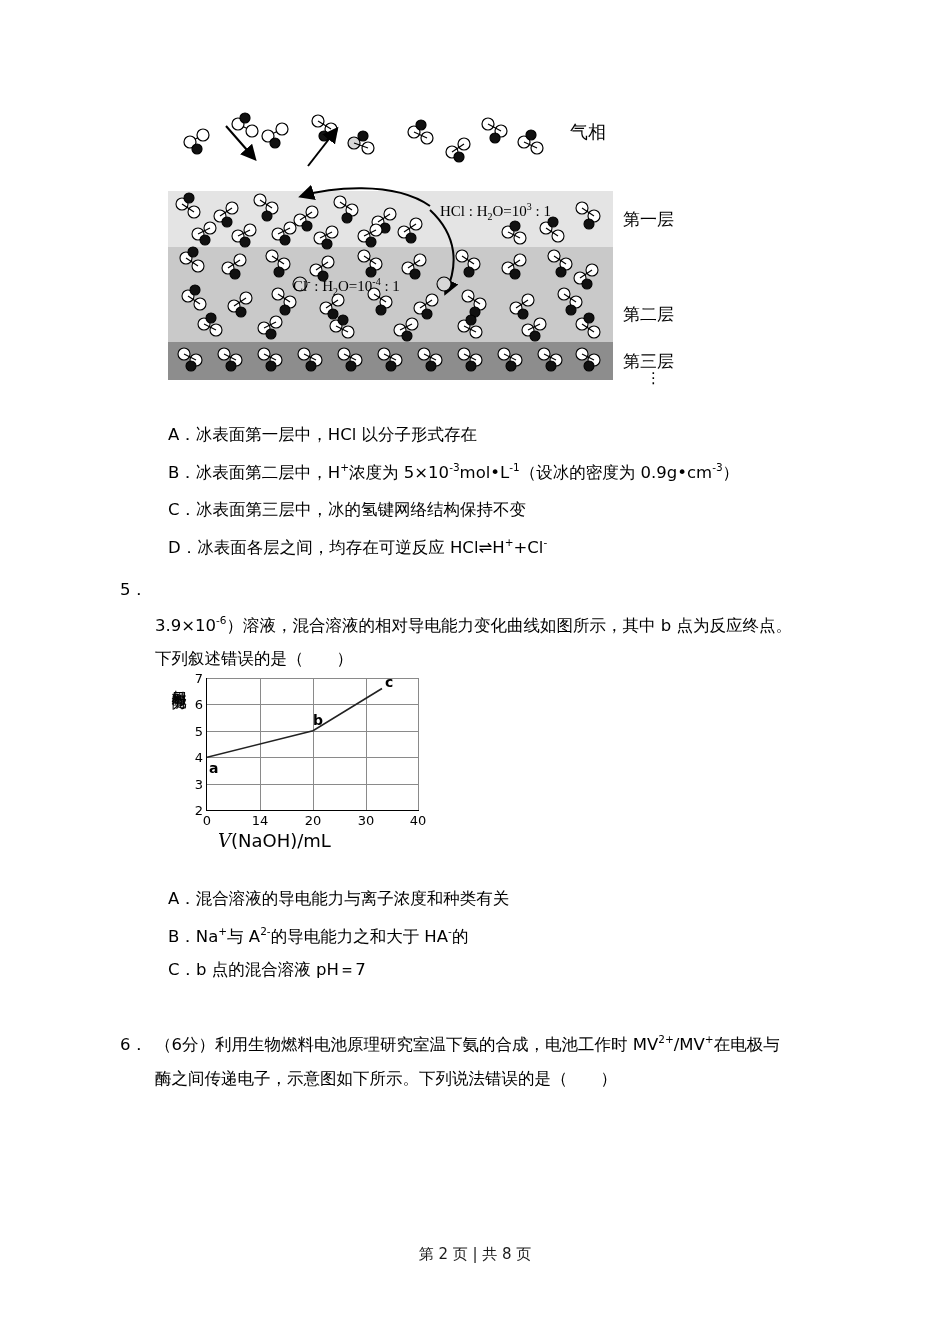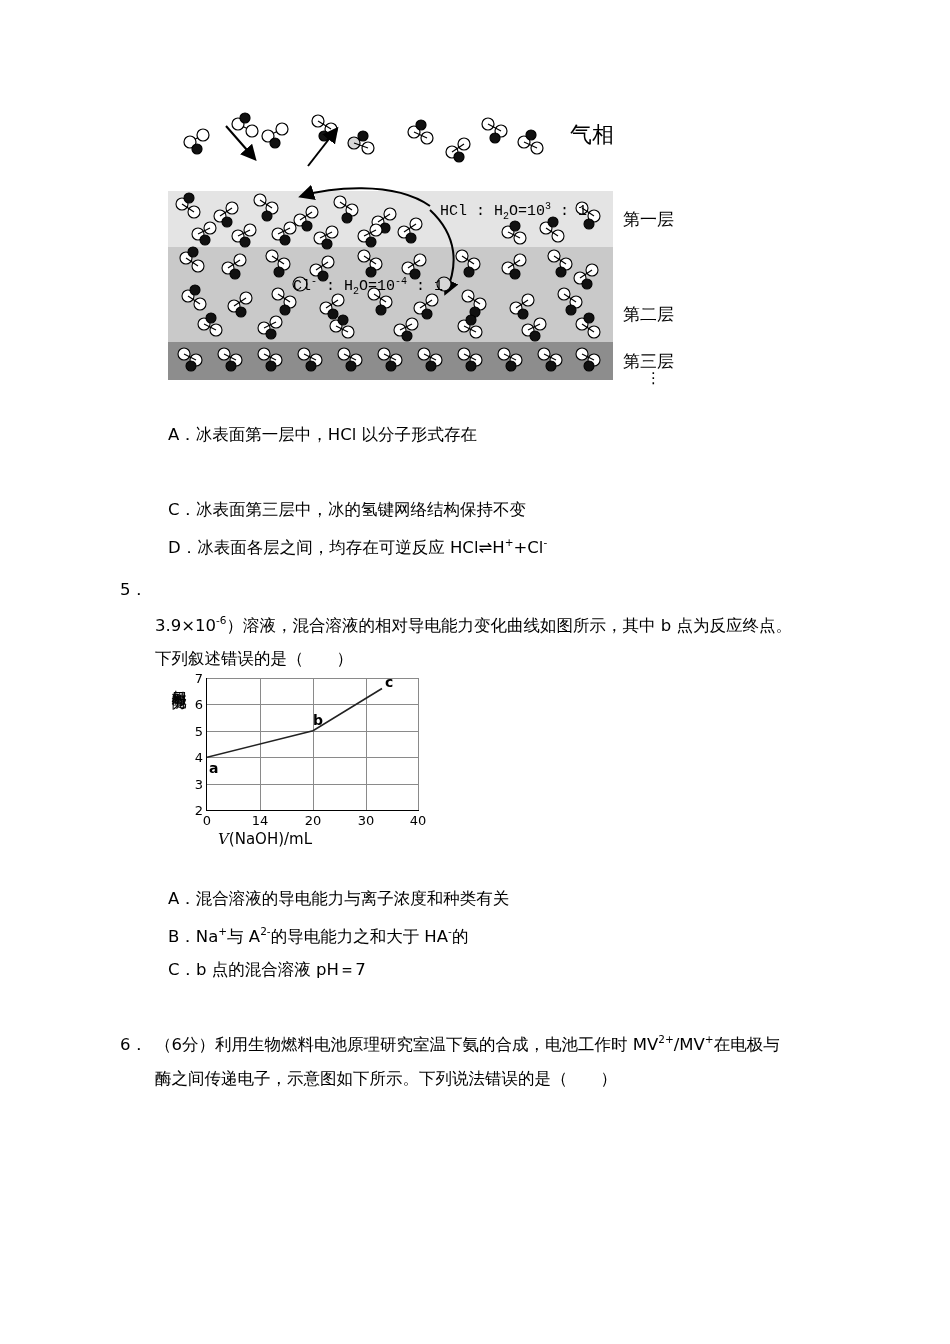--- a/index.html
+++ b/index.html
@@ -27,21 +27,21 @@
     position: absolute;
     left: 168px;
     top: 96px;
     width: 520px;
     height: 300px;
   }
   .fig1 .gasphase-label {
     position: absolute;
     left: 402px;
     top: 24px;
-    font-size: 22px;
+    font-size: 18px;
     font-family: "DejaVu Sans", sans-serif;
   }
   .layer-name {
     position: absolute;
     left: 455px;
     font-size: 17px;
     font-family: "DejaVu Sans", sans-serif;
     white-space: nowrap;
   }
   .ln1 { top: 112px; }
@@ -52,21 +52,21 @@
     left: 478px;
     top: 280px;
     font-size: 15px;
     letter-spacing: 0;
     line-height: 5px;
     font-family: "DejaVu Sans", sans-serif;
   }
   .ratio-label {
     position: absolute;
     font-size: 15px;
-    font-family: Liberation Mono, monospace;
+    font-family: Liberation Serif, serif;
     white-space: nowrap;
   }
   .ratio1 { left: 272px; top: 105px; }
   .ratio2 { left: 125px; top: 180px; }
   .ratio-label sup { font-size: 10px; }
 
   
   .txt {
     position: absolute;
     font-size: 16.5px;
@@ -129,21 +129,21 @@
     top: 100%;
     margin-top: 3px;
     transform: translateX(-50%);
     font-size: 13px;
     font-family: "DejaVu Sans", sans-serif;
   }
   .xaxis-title {
     position: absolute;
     left: 50px;
     top: 158px;
-    font-size: 15px;
+    font-size: 18px;
     font-family: "DejaVu Sans", sans-serif;
   }
   .xaxis-title i { font-family: "DejaVu Serif", serif; }
   .ptlabel {
     position: absolute;
     font-size: 14px;
     font-family: "DejaVu Sans", sans-serif;
     font-weight: 600;
   }
 
@@ -576,20 +576,21 @@
     <div class="ratio-label ratio1">HCl : H<sub style="font-size:10px">2</sub>O=10<sup>3</sup> : 1</div>
     <div class="ratio-label ratio2">Cl<sup>-</sup> : H<sub style="font-size:10px">2</sub>O=10<sup>-4</sup> : 1</div>
 
     <div class="layer-name ln1">第一层</div>
     <div class="layer-name ln2">第二层</div>
     <div class="layer-name ln3">第三层</div>
     <div class="dots">⋮</div>
   </div>
 
   <div class="txt indent-choice" style="top:425px">A．冰表面第一层中，HCl 以分子形式存在</div>
+  <div class="txt indent-choice" style="top:461px">B．冰表面第二层中，H<sup>+</sup>浓度为 5×10<sup>-3</sup>mol•L<sup>-1</sup>（设冰的密度为 0.9g•cm<sup>-3</sup>）</div>
   <div class="txt indent-choice" style="top:536px">D．冰表面各层之间，均存在可逆反应 HCl⇌H<sup>+</sup>+Cl<sup>-</sup></div>
   <div class="txt indent-choice" style="top:500px">C．冰表面第三层中，冰的氢键网络结构保持不变</div>
 
   <div class="txt qnum" style="top:580px">5．</div>
   <div class="txt qbody" style="top:614px">3.9×10<sup>-6</sup>）溶液，混合溶液的相对导电能力变化曲线如图所示，其中 b 点为反应终点。</div>
   <div class="txt qbody" style="top:649px">下列叙述错误的是（　　）</div>
 
   <div class="chartwrap">
     <div class="ylabel">相对导电能力</div>
     <div class="plot">
@@ -630,14 +631,15 @@
   </div>
 
   <div class="txt indent-choice" style="top:889px">A．混合溶液的导电能力与离子浓度和种类有关</div>
   <div class="txt indent-choice" style="top:925px">B．Na<sup>+</sup>与 A<sup>2-</sup>的导电能力之和大于 HA<sup>-</sup>的</div>
   <div class="txt indent-choice" style="top:960px">C．b 点的混合溶液 pH＝7</div>
 
   <div class="txt qnum" style="top:1035px">6．</div>
   <div class="txt qbody" style="top:1033px">（6分）利用生物燃料电池原理研究室温下氨的合成，电池工作时 MV<sup>2+</sup>/MV<sup>+</sup>在电极与</div>
   <div class="txt qbody" style="top:1069px">酶之间传递电子，示意图如下所示。下列说法错误的是（　　）</div>
 
+  <div class="footer">第 2 页  |  共 8 页</div>
 
 </div>
 
 </body></html>

